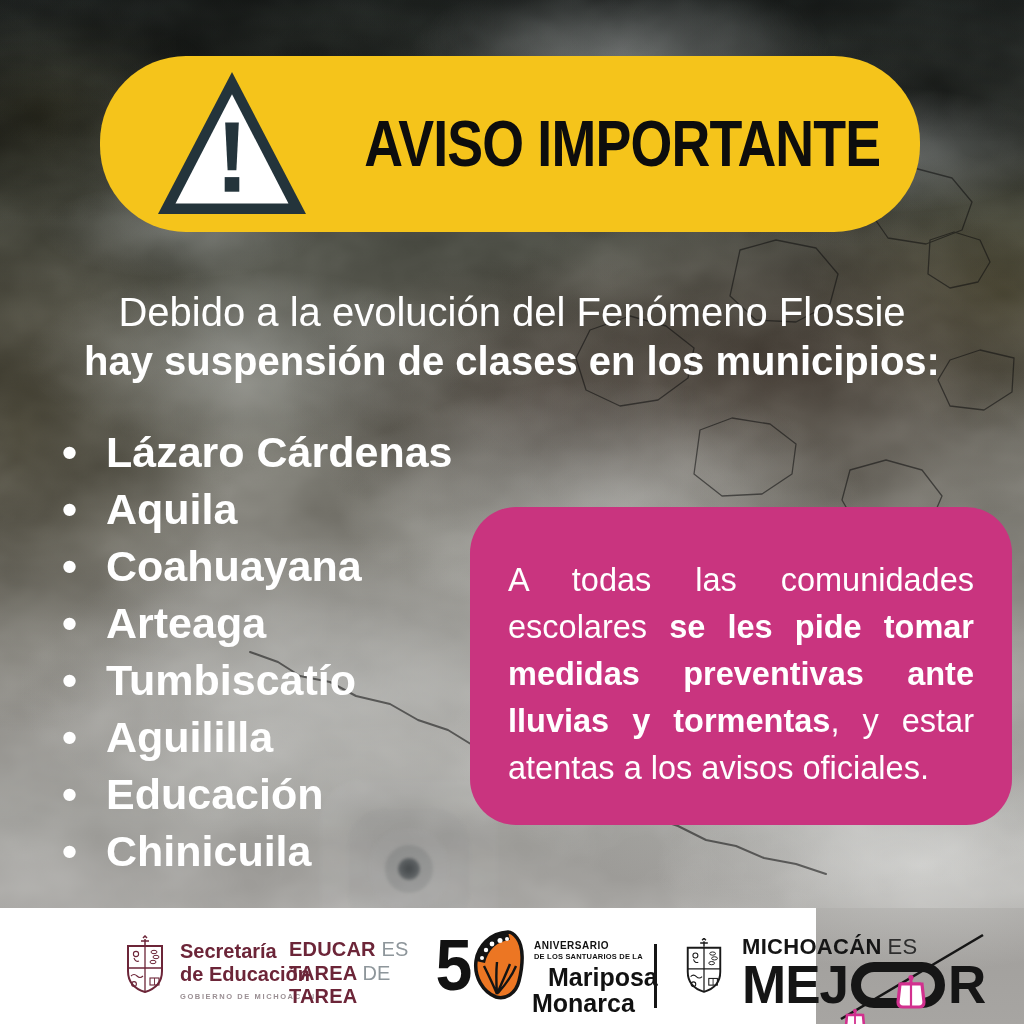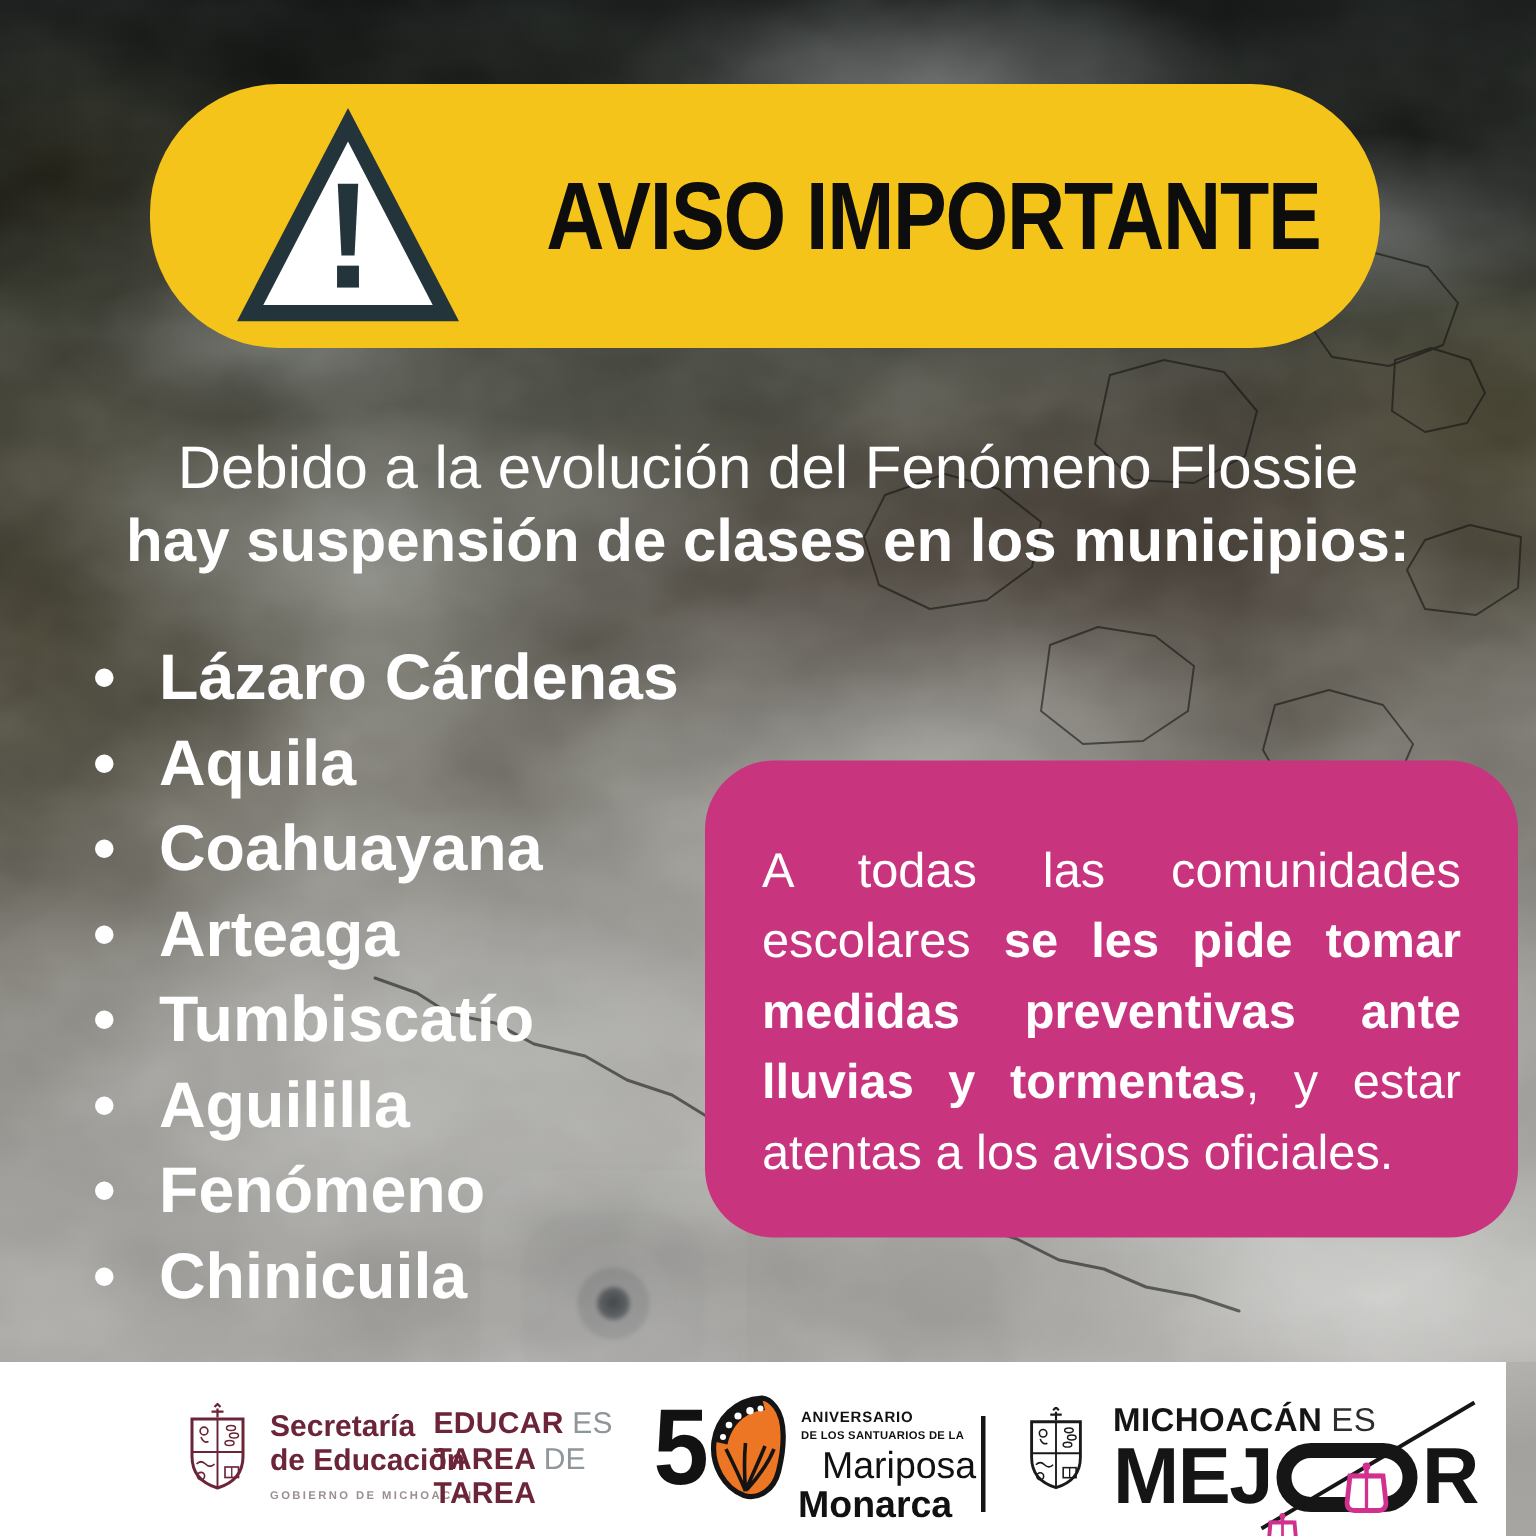--- a/index.html
+++ b/index.html
@@ -68,35 +68,35 @@
   .advisory{
     position:absolute;left:470px;top:507px;width:542px;height:318px;z-index:11;
     background:#C9347F;border-radius:46px;box-sizing:border-box;padding:50px 38px 0 38px;
   }
   .advisory p{
     margin:0;color:#fff;font-size:32.5px;line-height:47px;
     text-align:justify;text-align-last:left;
   }
   .advisory b{font-weight:700;}
   
-  .footer{position:absolute;left:0;top:908px;width:1004px;height:116px;background:#fff;z-index:20;}
+  .footer{position:absolute;left:0;top:908px;width:816px;height:116px;background:#fff;z-index:20;}
   .footer *{box-sizing:border-box;}
   .sec-shield{position:absolute;left:122px;top:27px;width:46px;height:60px;}
   .sec-text{position:absolute;left:180px;top:32px;color:#6C2538;}
   .sec-text .n{font-size:20px;font-weight:700;line-height:23px;}
   .sec-text .g{font-size:7.5px;font-weight:600;letter-spacing:1.6px;color:#9a8f93;margin-top:6px;white-space:nowrap;}
   .educar{position:absolute;left:289px;top:30px;font-size:20px;font-weight:800;line-height:23.5px;letter-spacing:.2px;}
   .educar .m{color:#6C2538;}
   .educar .gy{color:#8E969B;font-weight:400;}
   .anni-5{position:absolute;left:434px;top:22px;font-size:72px;line-height:70px;font-weight:800;color:#121212;transform:scaleX(.92);}
   .anni-wing{position:absolute;left:472px;top:22px;width:54px;height:70px;}
   .anni-text{position:absolute;left:534px;top:32px;color:#111;}
   .anni-text .a1{font-size:10px;font-weight:800;letter-spacing:.5px;}
   .anni-text .a2{font-size:7.5px;font-weight:600;letter-spacing:.2px;margin-top:1px;white-space:nowrap;}
-  .anni-text .a3{font-size:25px;font-weight:400;line-height:26px;margin-top:3px;margin-left:14px;}
+  .anni-text .a3{font-size:25px;font-weight:700;line-height:26px;margin-top:3px;margin-left:14px;}
   .anni-text .a4{font-size:25px;font-weight:800;line-height:26px;margin-left:-2px;}
   .footer-divider{position:absolute;left:654px;top:36px;width:3px;height:64px;background:#151515;}
   .mich-shield{position:absolute;left:682px;top:30px;width:44px;height:56px;}
   .mich{position:absolute;left:742px;top:26px;color:#151515;}
   .mich .m1{font-size:22px;font-weight:800;letter-spacing:.3px;}
   .mich .m1 .es{font-weight:400;color:#2e2e2e;margin-left:6px;}
   .mejor-row{display:flex;align-items:center;margin-top:2px;font-size:53px;font-weight:800;letter-spacing:-1px;line-height:46px;}
   .cable-o{width:94px;height:46px;overflow:visible;margin:0 3px;}
 </style>
 </head>
@@ -146,21 +146,21 @@
     <div class="l2">hay suspensión de clases en los municipios:</div>
   </div>
 
   <ul class="muni-list">
     <li>Lázaro Cárdenas</li>
     <li>Aquila</li>
     <li>Coahuayana</li>
     <li>Arteaga</li>
     <li>Tumbiscatío</li>
     <li>Aguililla</li>
-    <li>Fenómeno</li>
+    <li>Educación</li>
     <li>Chinicuila</li>
   </ul>
 
   <div class="advisory">
     <p><span>A todas las comunidades escolares </span><b>se les pide tomar medidas preventivas ante lluvias y tormentas</b><span>, y estar atentas a los avisos oficiales.</span></p>
   </div>
 
   <div class="footer">
 
     <svg class="sec-shield" viewBox="0 0 46 58">

